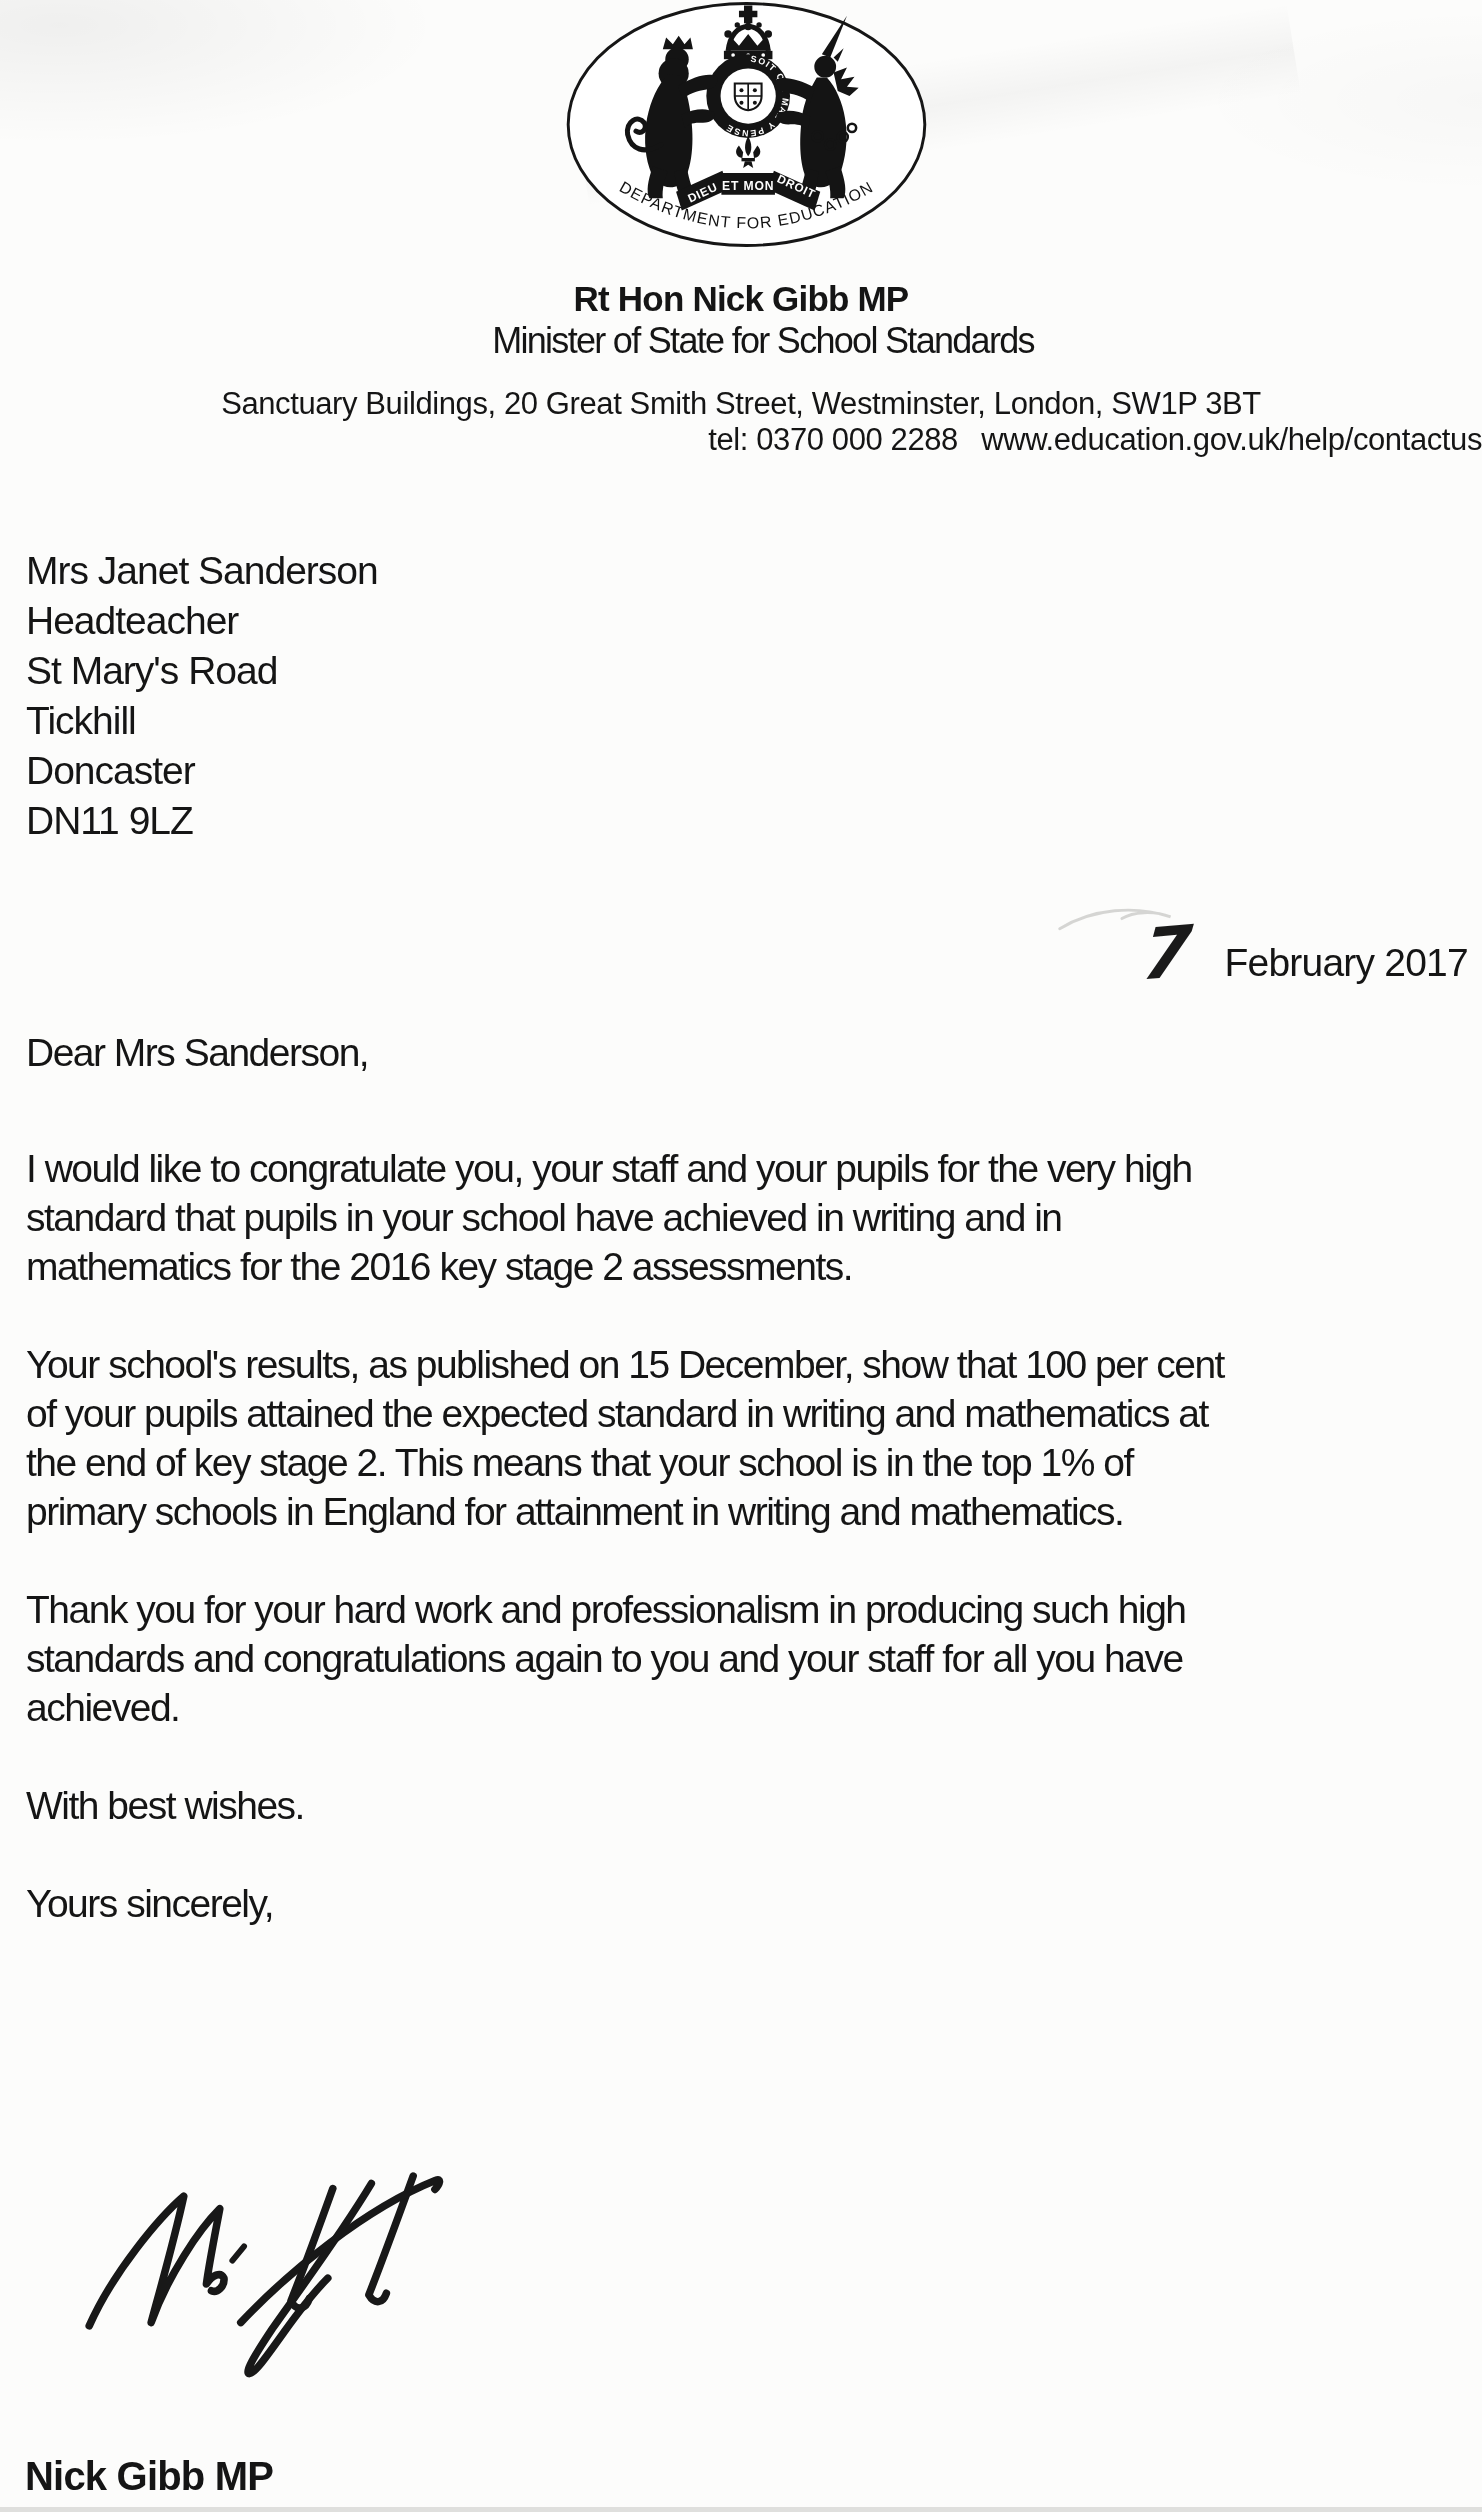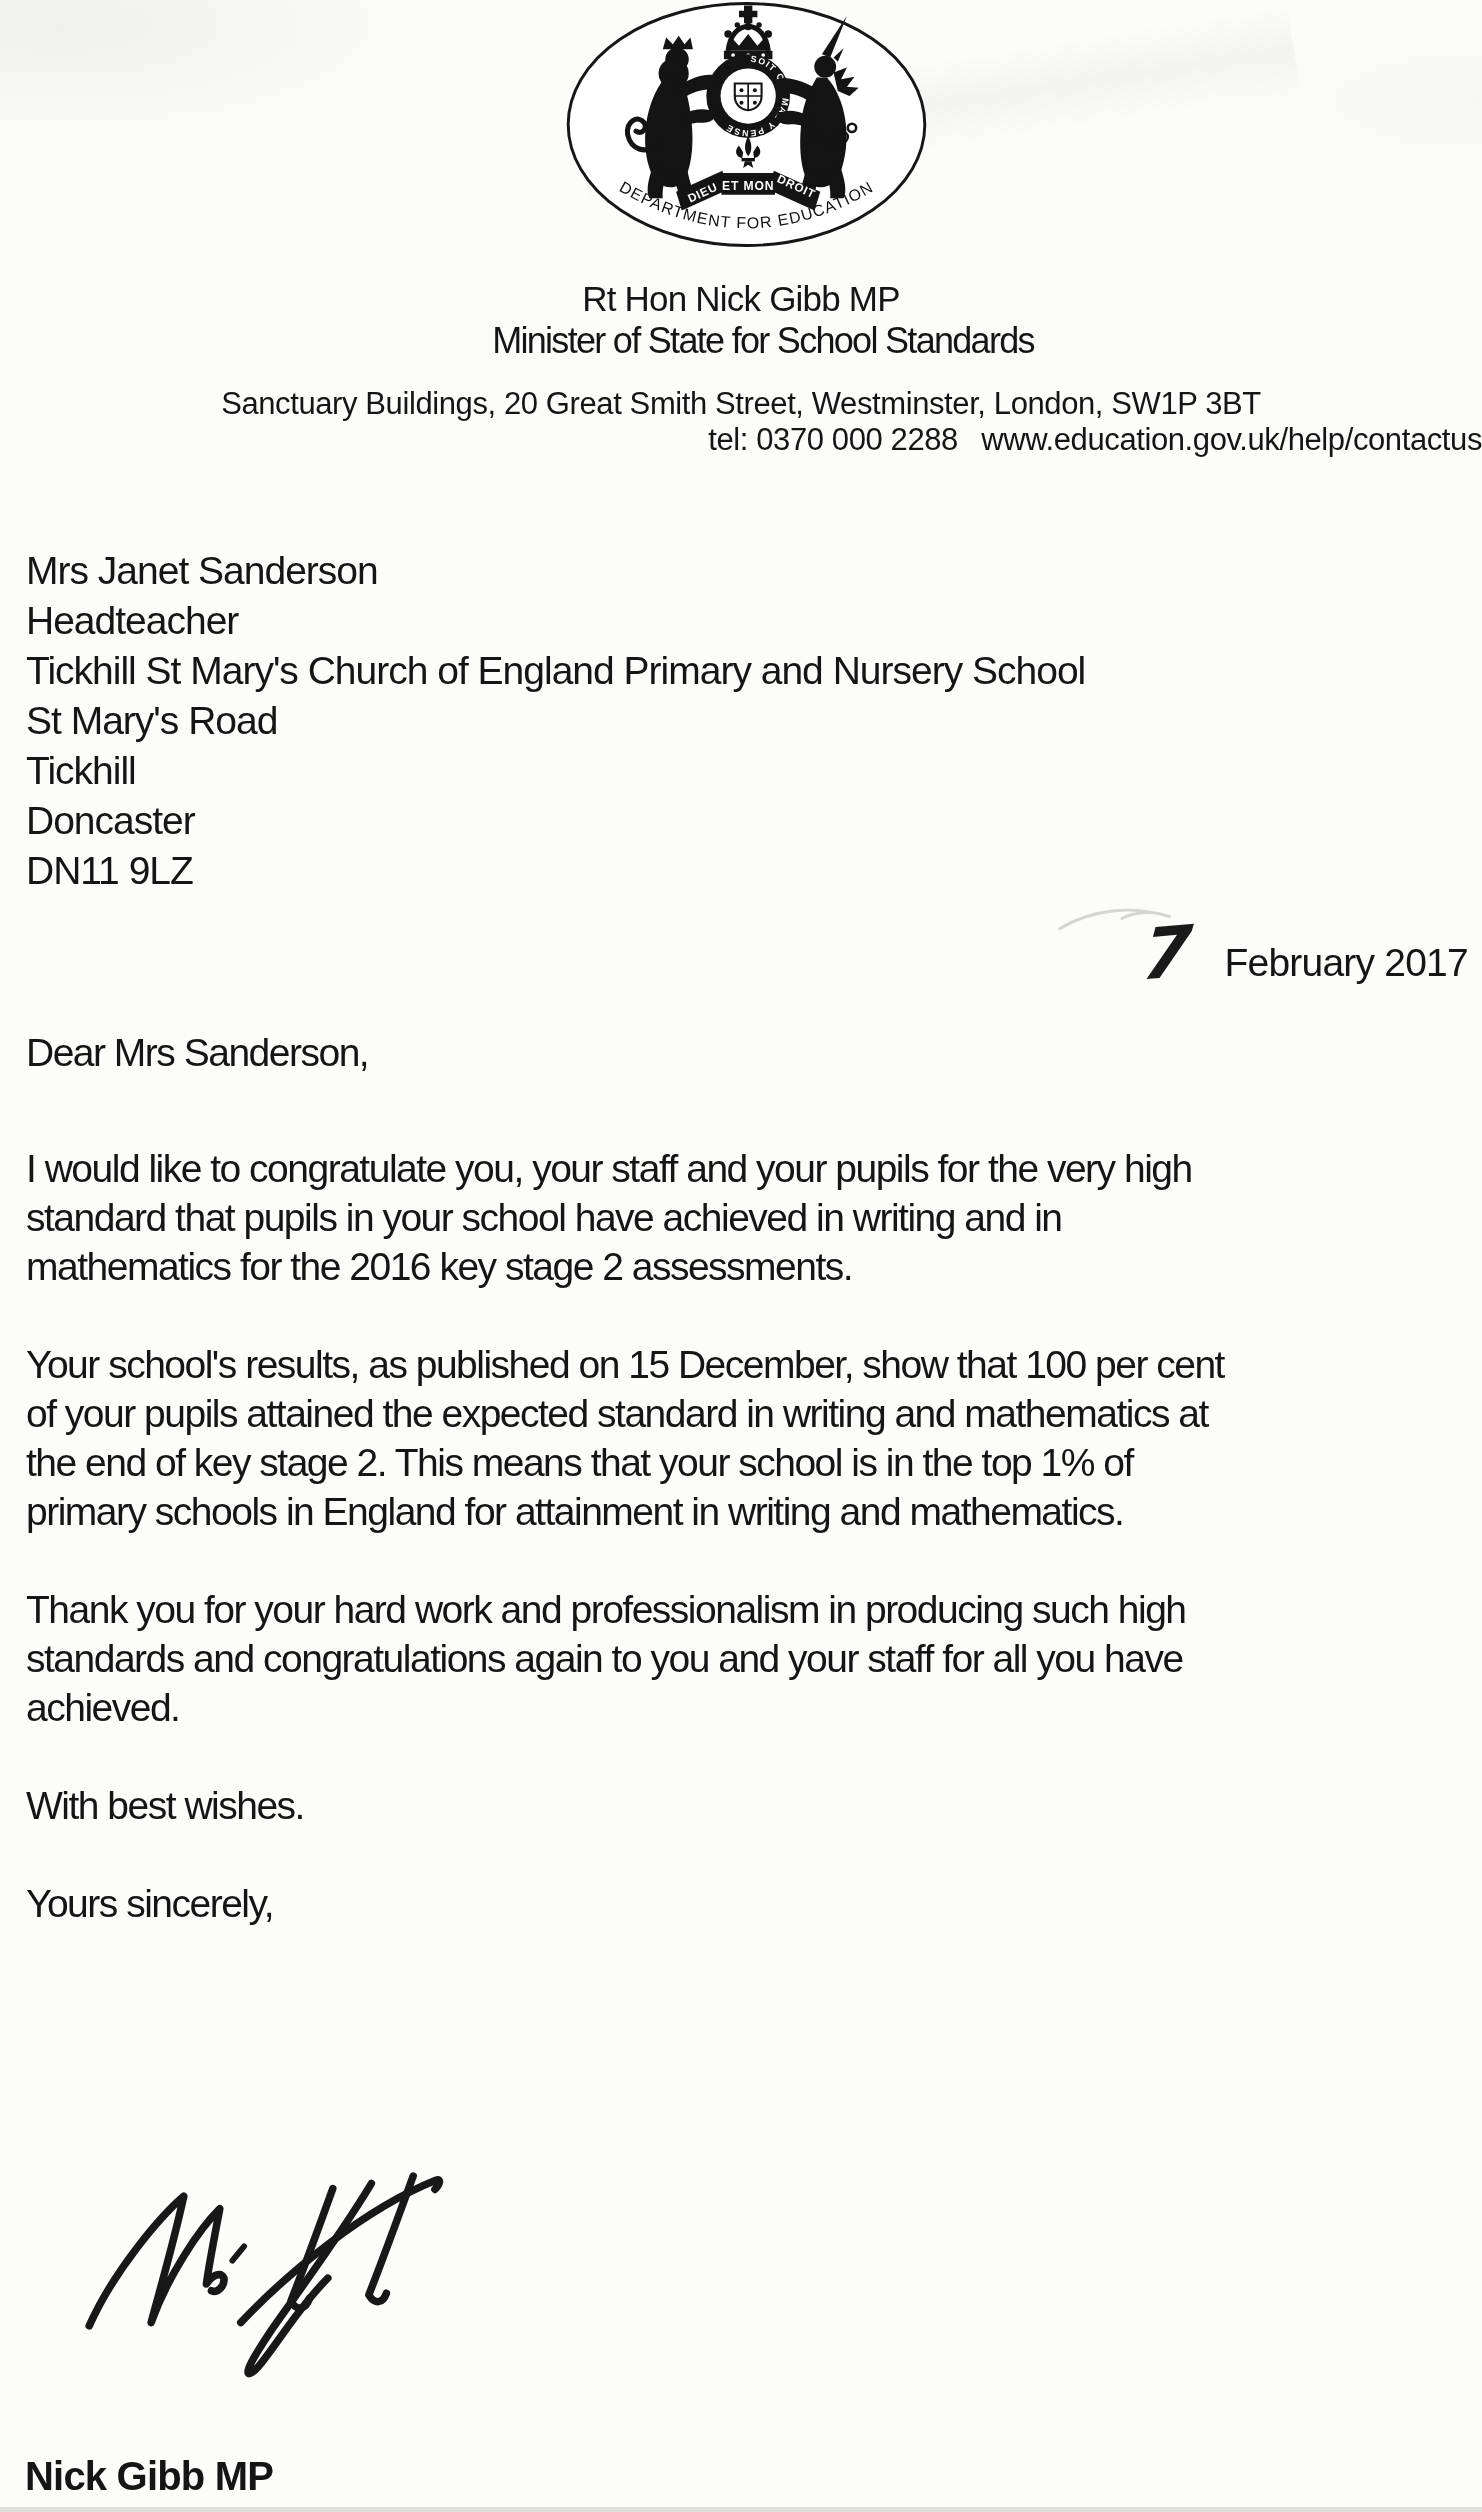--- a/index.html
+++ b/index.html
@@ -21,21 +21,21 @@
   }
   .scan-edge-bottom {
     position:absolute; left:0; bottom:0; width:100%; height:5px;
     background:#d6d6d3; opacity:.75;
   }
   
   .crest { position:absolute; left:564px; top:1.7px; width:365px; height:245px; }
   .crest text { font-family:"Liberation Sans", sans-serif; }
   
   .hdr { position:absolute; left:0; width:100%; text-align:center; line-height:1.08; white-space:nowrap; }
-  .hdr-name   { top:280px; font-size:35px; font-weight:normal; letter-spacing:-0.8px; }
+  .hdr-name   { top:280px; font-size:35px; font-weight:bold; letter-spacing:-0.8px; }
   .hdr-role   { top:322px; font-size:36px; letter-spacing:-1.7px;padding-left:44px; }
   .hdr-addr   { top:387px; font-size:31px; letter-spacing:-0.4px; }
   .hdr-telrow { top:423px; font-size:31px; letter-spacing:-0.4px;text-align:right; }
   .hdr-telrow .site { margin-left:23.4px; }
   
   .recipient { position:absolute; left:26px; top:546px; font-size:39px; line-height:50px; letter-spacing:-1px; }
   
   .date-row { position:absolute; top:918px; right:14.2px; }
   .date-day {
     position:absolute; right:276px; top:0;
@@ -148,21 +148,20 @@
   <div class="hdr hdr-name">Rt Hon Nick Gibb MP</div>
   <div class="hdr hdr-role">Minister of State for School Standards</div>
   <div class="hdr hdr-addr">Sanctuary Buildings, 20 Great Smith Street, Westminster, London, SW1P 3BT</div>
   <div class="hdr hdr-telrow">
     <span>tel: 0370 000 2288</span><span class="site">www.education.gov.uk/help/contactus</span>
   </div>
 
   <div class="recipient">
     <div>Mrs Janet Sanderson</div>
     <div>Headteacher</div>
-    <div>Tickhill St Mary's Church of England Primary and Nursery School</div>
     <div>St Mary's Road</div>
     <div>Tickhill</div>
     <div>Doncaster</div>
     <div>DN11 9LZ</div>
   </div>
 
   <div class="date-row">
     <svg class="date-smudge" width="126" height="38" viewBox="0 0 150 45">
       <path d="M 8,34 C 48,10 98,6 140,20 C 120,12 95,14 82,22" fill="none" stroke="#a8a8a4" stroke-width="3.5" stroke-linecap="round"></path>
     </svg>

